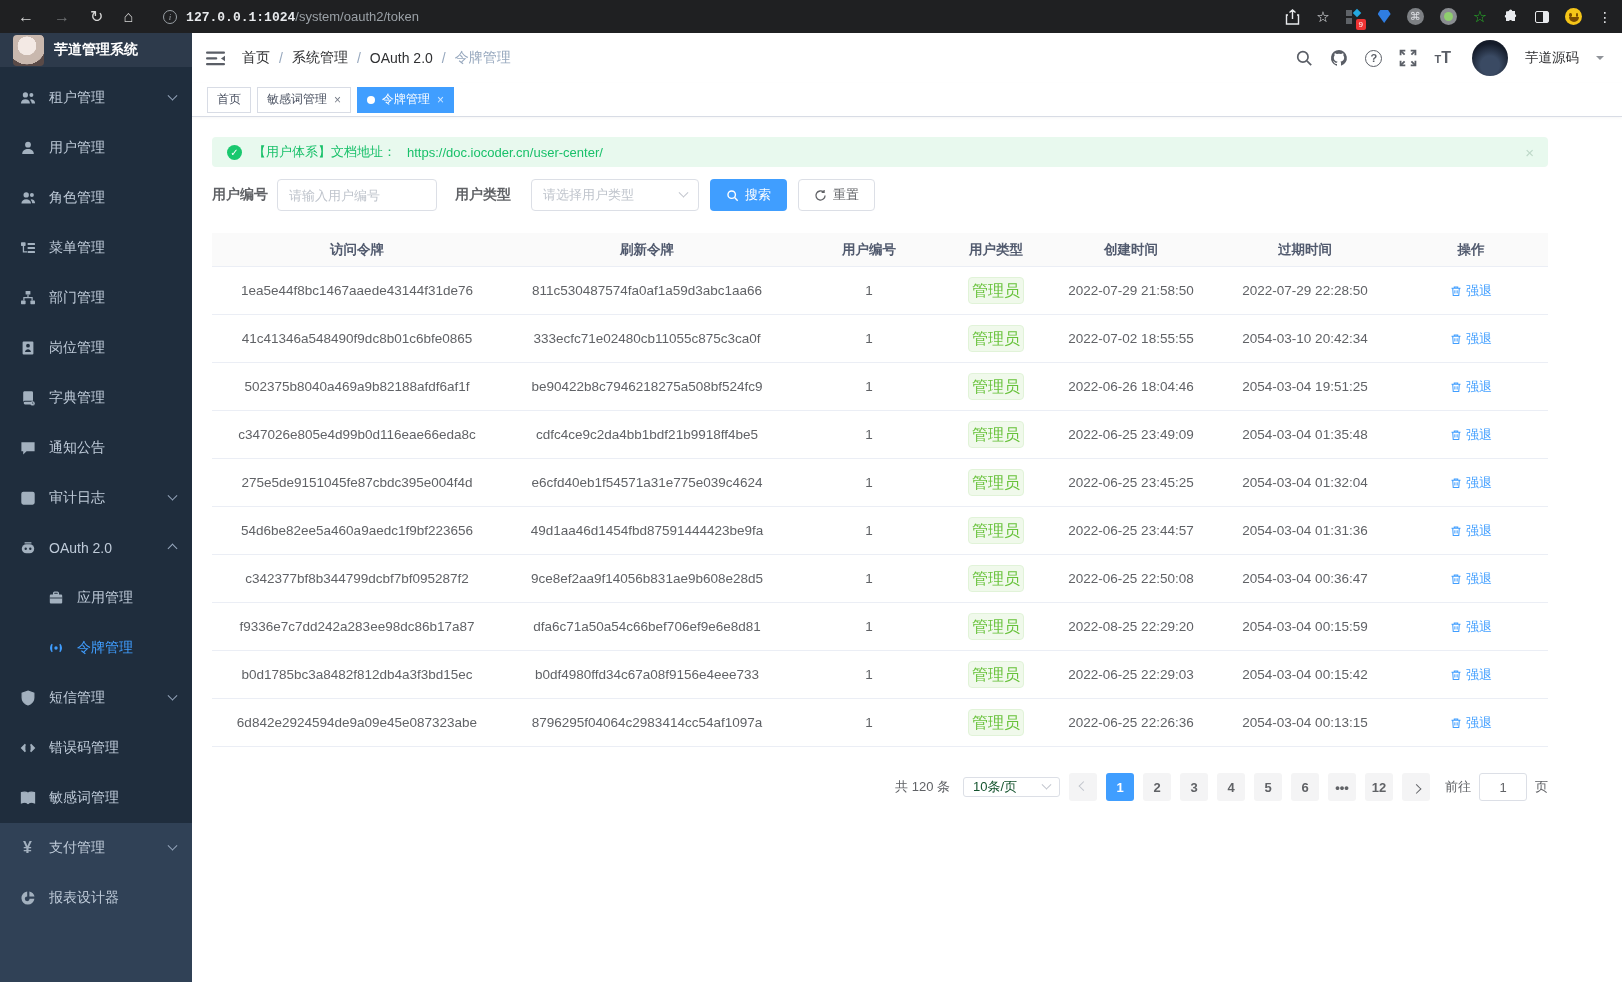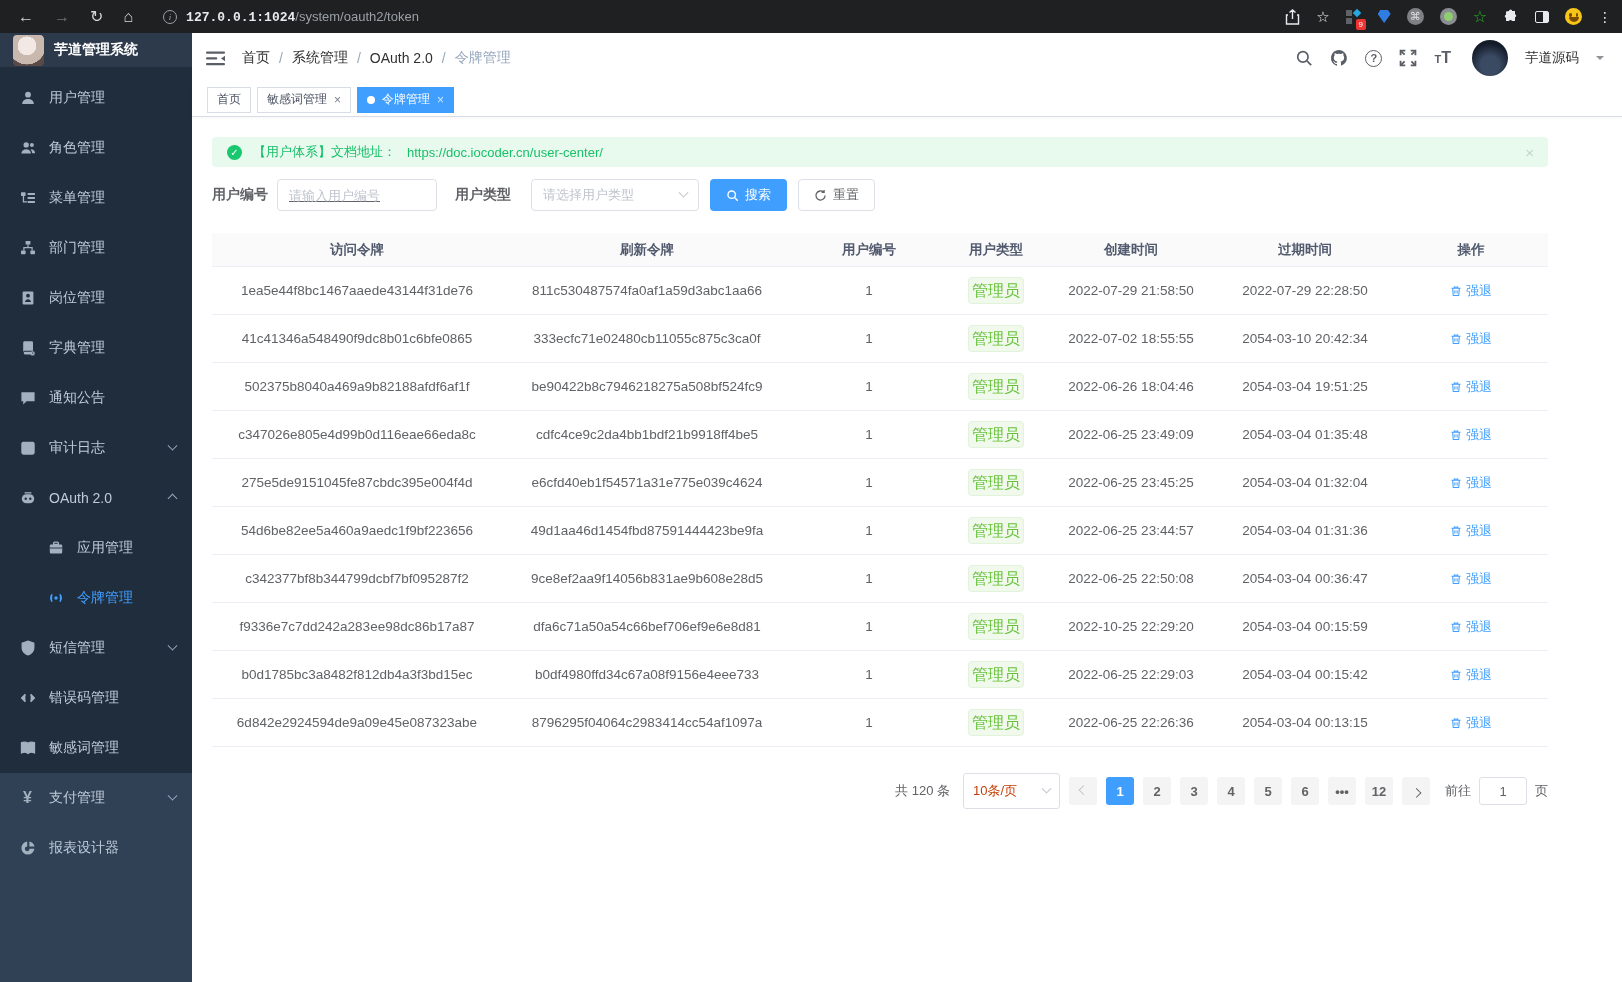--- a/index.html
+++ b/index.html
@@ -90,21 +90,21 @@
   
   .content { padding:20px 0 0 20px; width:1356px; }
   .alert { width:1336px; height:30px; background:#e8f9ee; border-radius:4px; display:flex; align-items:center; gap:11px; padding:0 15px; position:relative; }
   .alert-check { width:15px; height:15px; border-radius:50%; background:#19c86e; color:#fff; font-size:10px; display:flex; align-items:center; justify-content:center; flex-shrink:0; }
   .alert-text { color:#19c06a; font-size:13px; }
   .alert-link { color:#19c06a; font-size:13px; text-decoration:none; cursor:pointer; }
   .alert-close { position:absolute; right:14px; color:#bdd8c8; font-size:15px; cursor:pointer; }
 
   .filter-row { display:flex; align-items:center; margin-top:12px; }
   .f-label { font-weight:bold; color:#606266; font-size:14px; margin-right:9px; }
-  .f-input { width:160px; height:32px; border:1px solid #dcdfe6; border-radius:4px; padding:0 11px; font-size:13px; color:#606266; font-family:inherit;text-decoration:underline; }
+  .f-input { width:160px; height:32px; border:1px solid #dcdfe6; border-radius:4px; padding:0 11px; font-size:13px; color:#606266; font-family:inherit; }
   .f-input::placeholder { color:#bfc4cc; }
   .f-select { width:168px; height:32px; border:1px solid #dcdfe6; border-radius:4px; padding:0 11px; font-size:13px; color:#bfc4cc; display:flex; align-items:center; justify-content:space-between; cursor:pointer; }
   .sel-chev { width:7px; height:7px; border-right:1.3px solid #c0c4cc; border-bottom:1.3px solid #c0c4cc; transform:rotate(45deg) translate(-2px,-2px); }
   .gap1 { width:18px; } .gap3 { width:11px; }
   .btn { height:32px; border-radius:4px; font-size:13px; display:flex; align-items:center; gap:6px; padding:0 15px; cursor:pointer; border:1px solid transparent; font-family:inherit; }
   .btn-primary { background:#409eff; color:#fff; }
   .btn-default { background:#fff; color:#606266; border-color:#dcdfe6; }
   .btn svg { width:13px; height:13px; }
 
   
@@ -114,21 +114,21 @@
   .tr.row { height:48px; color:#606266; }
   .td { text-align:center; padding:0 4px; overflow:hidden; white-space:nowrap; }
   .c1{width:290px;} .c2{width:290px;} .c3{width:154px;} .c4{width:100px;} .c5{width:170px;} .c6{width:178px;} .c7{width:154px;}
   .tag-success { display:inline-block; background:#f0f9eb; border:1px solid #e1f3d8; color:#67c23a; border-radius:4px; font-size:16px; padding:3px 3px; line-height:1.2; }
   .action-link { color:#409eff; cursor:pointer; display:inline-flex; align-items:center; gap:4px; font-size:13px; }
   .action-link svg { width:12px; height:12px; stroke:#409eff; fill:none; stroke-width:1.4; }
 
   
   .pagination { width:1336px; display:flex; align-items:center; justify-content:flex-end; gap:9px; margin-top:26px; font-size:13px; color:#606266; }
   .pg-total { margin-right:4px; }
-  .pg-size { width:97px; height:36px; border:1px solid #dcdfe6; border-radius:3px; display:flex; align-items:center; justify-content:space-between; padding:0 9px; color:#c2410c; cursor:pointer;gap:21px; }
+  .pg-size { width:97px; height:20px; border:1px solid #dcdfe6; border-radius:3px; display:flex; align-items:center; justify-content:space-between; padding:0 9px; color:#14532d; cursor:pointer;gap:21px; }
   .pg-btn { min-width:28px; height:28px; border-radius:3px; background:#f4f4f5; display:flex; align-items:center; justify-content:center; font-weight:bold; color:#606266; cursor:pointer; padding:0 4px; }
   .pg-btn.active { background:#409eff; color:#fff; }
   .pg-btn.disabled { color:#c0c4cc; cursor:default; }
   .pg-arrow { width:7px; height:7px; border-right:1.5px solid currentColor; border-bottom:1.5px solid currentColor; }
   .pg-arrow.left { transform:rotate(135deg) translate(-1px,1px); }
   .pg-arrow.right { transform:rotate(-45deg) translate(-1px,1px); }
   .pg-goto { display:flex; align-items:center; gap:8px; margin-left:6px; }
   .pg-input { width:48px; height:28px; border:1px solid #dcdfe6; border-radius:3px; text-align:center; font-size:13px; color:#606266; font-family:inherit; }
 </style>
 </head>
@@ -186,20 +186,32 @@
   <aside class="sidebar">
     <div class="logo-bar">
       <span class="logo-img"></span>
       <span class="logo-title">芋道管理系统</span>
     </div>
     <nav class="menu">
       <div id="menu-dark">
           <div class="menu-item">
             <span class="mi-icon">
               <svg viewBox="0 0 16 16">
+                <circle cx="5.4" cy="4.9" r="2.6"></circle>
+                <path d="M.9 13.4c0-2.6 2-4.2 4.5-4.2s4.5 1.6 4.5 4.2z"></path>
+                <circle cx="11.4" cy="5.1" r="2"></circle>
+                <path d="M11.2 9.2c2.2.2 3.9 1.7 3.9 4.2h-3.3a5.8 5.8 0 0 0-1.8-3.6z"></path>
+              </svg>
+            </span>
+            <span>租户管理</span>
+            <span class="chev down"></span>
+          </div>
+          <div class="menu-item">
+            <span class="mi-icon">
+              <svg viewBox="0 0 16 16">
                 <circle cx="8" cy="4.7" r="2.9"></circle>
                 <path d="M2.2 14c0-3.2 2.6-5 5.8-5s5.8 1.8 5.8 5z"></path>
               </svg>
             </span>
             <span>用户管理</span>
           </div>
           <div class="menu-item">
             <span class="mi-icon">
               <svg viewBox="0 0 16 16">
                 <circle cx="6.2" cy="4.9" r="2.7"></circle>
@@ -543,21 +555,21 @@
                     <svg viewBox="0 0 16 16">
                       <path d="M2 4.2h12M5.7 4.2V2.6h4.6v1.6M3.6 4.2l.7 9.8h7.4l.7-9.8M6.5 7v4.2M9.5 7v4.2"></path>
                     </svg>
                   </span>强退</span></span>
             </div>
             <div class="tr row">
               <span class="td c1">f9336e7c7dd242a283ee98dc86b17a87</span>
               <span class="td c2">dfa6c71a50a54c66bef706ef9e6e8d81</span>
               <span class="td c3">1</span>
               <span class="td c4"><span class="tag-success">管理员</span></span>
-              <span class="td c5">2022-10-25 22:29:20</span>
+              <span class="td c5">2022-08-25 22:29:20</span>
               <span class="td c6">2054-03-04 00:15:59</span>
               <span class="td c7"><span class="action-link"><span style="display:inline-flex">
                     <svg viewBox="0 0 16 16">
                       <path d="M2 4.2h12M5.7 4.2V2.6h4.6v1.6M3.6 4.2l.7 9.8h7.4l.7-9.8M6.5 7v4.2M9.5 7v4.2"></path>
                     </svg>
                   </span>强退</span></span>
             </div>
             <div class="tr row">
               <span class="td c1">b0d1785bc3a8482f812db4a3f3bd15ec</span>
               <span class="td c2">b0df4980ffd34c67a08f9156e4eee733</span>

